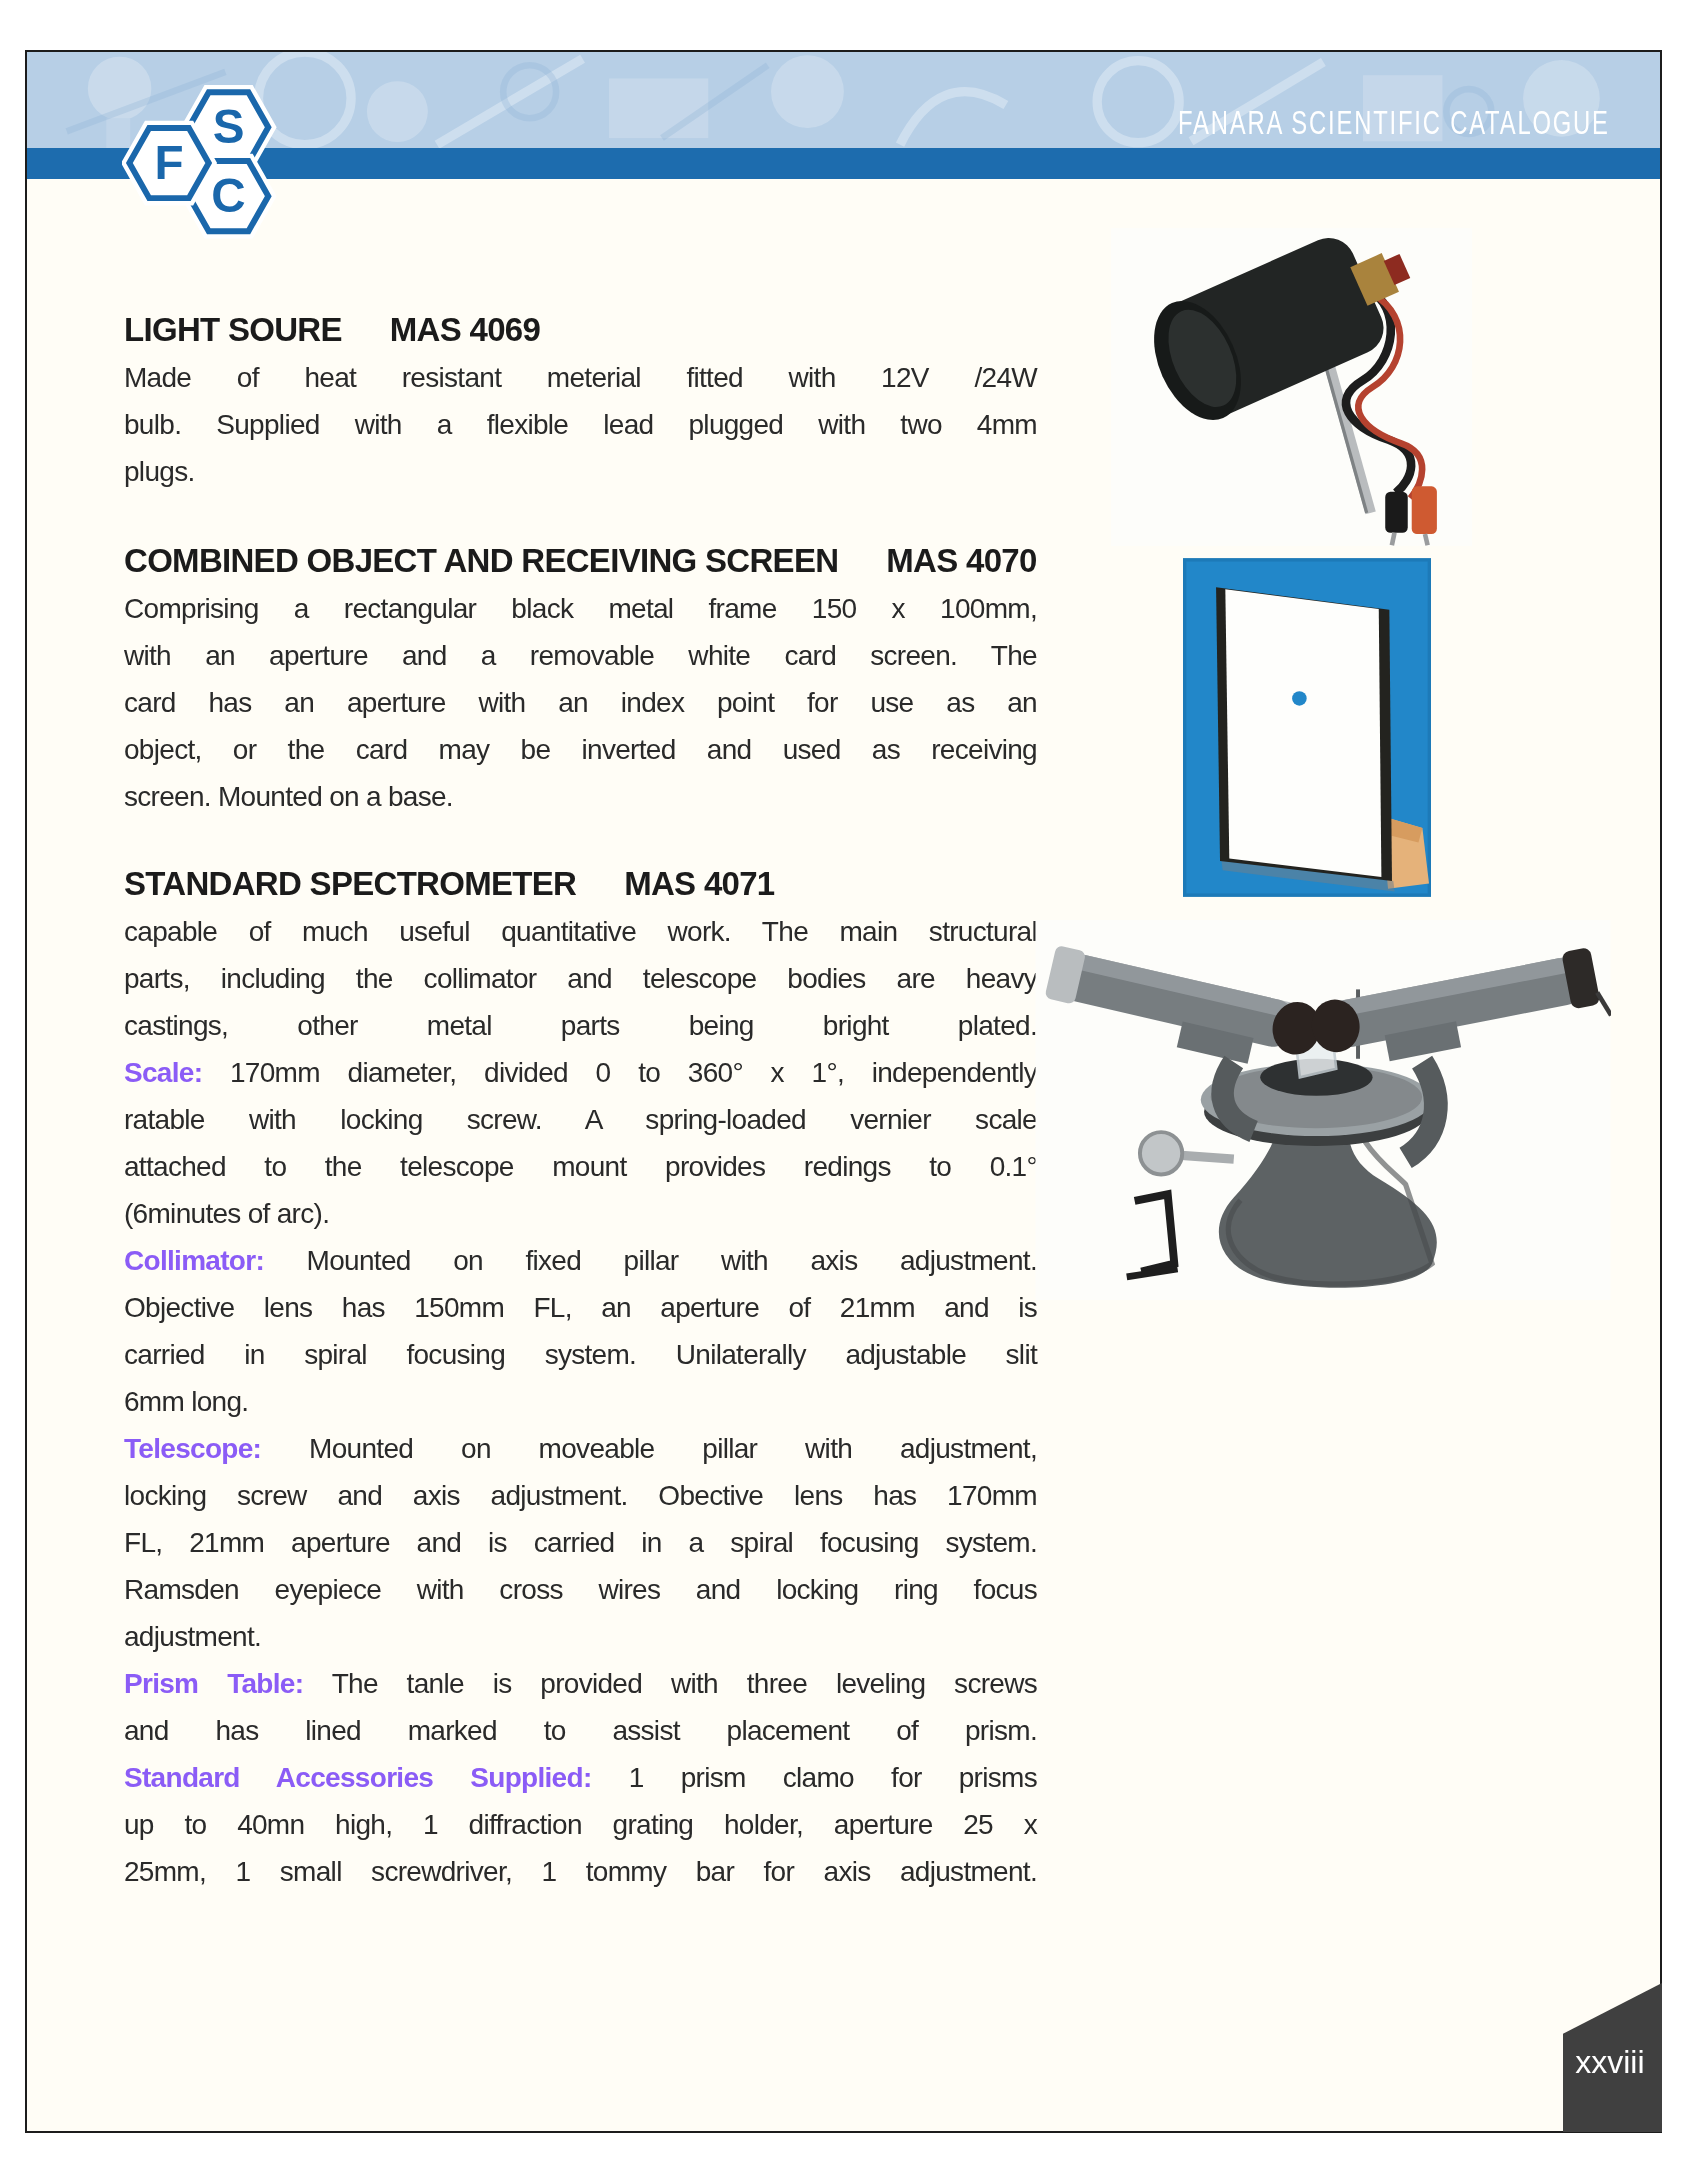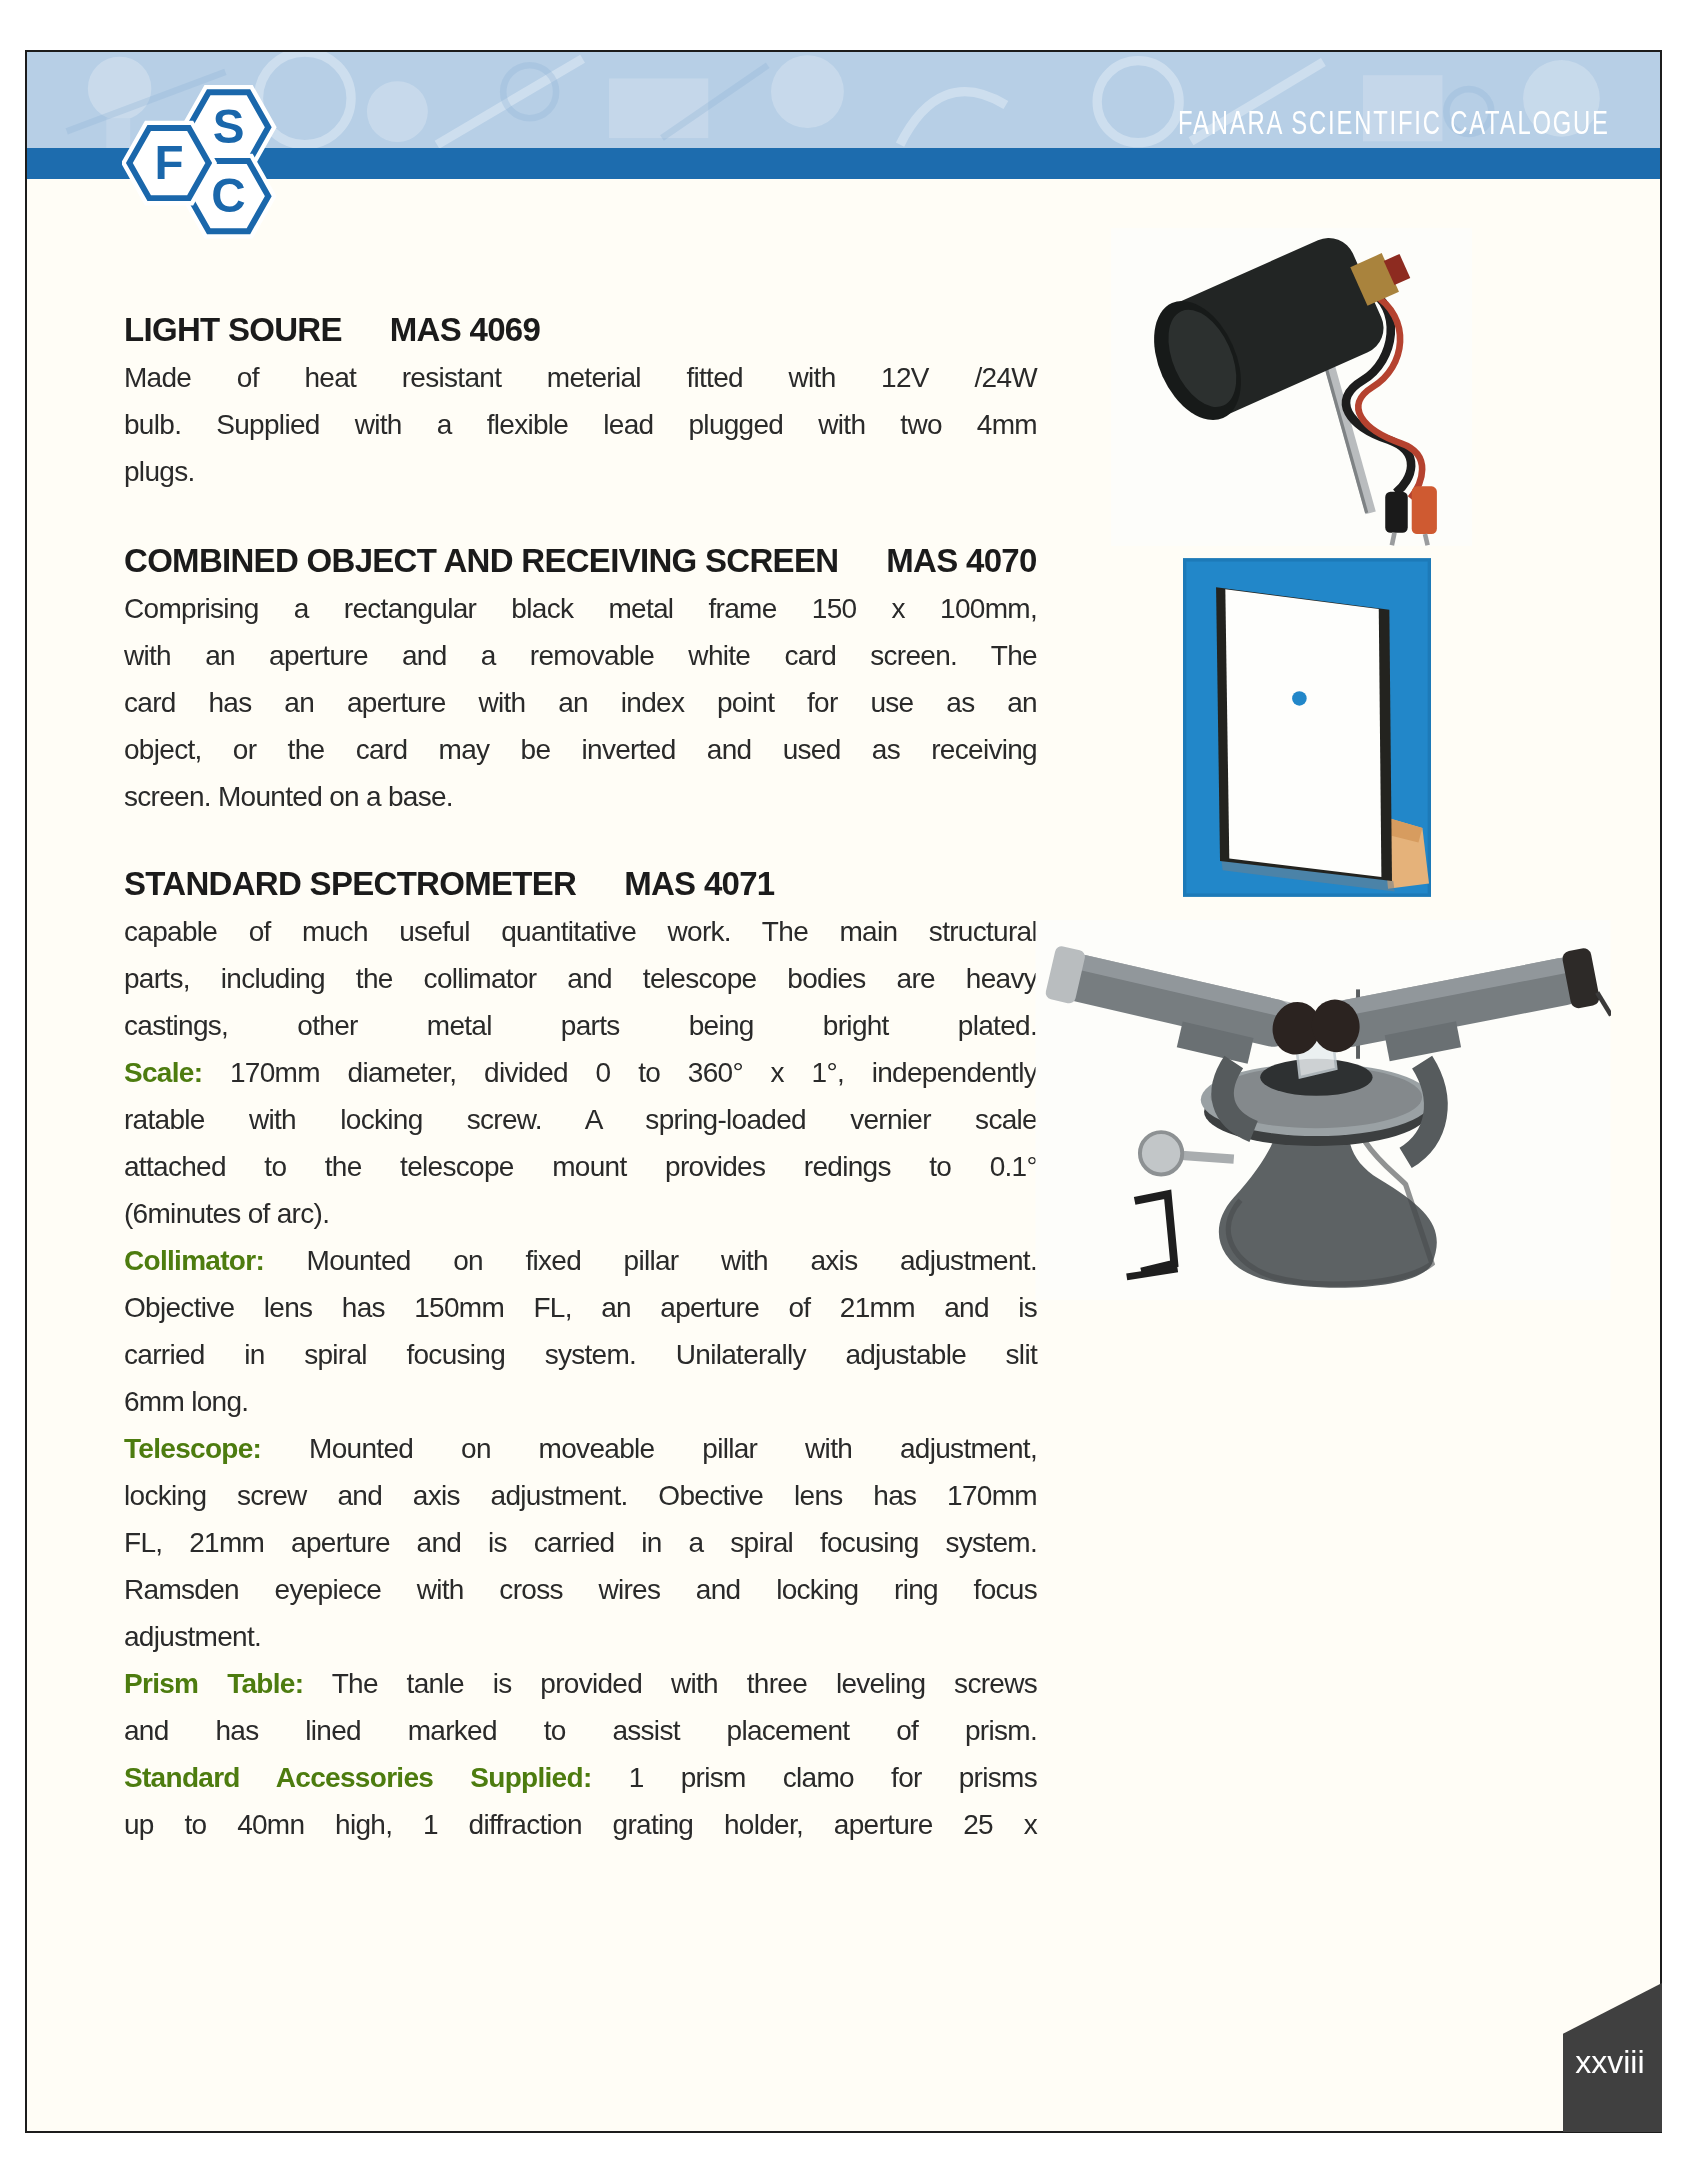--- a/index.html
+++ b/index.html
@@ -32,21 +32,21 @@
   .text-col{position:absolute;left:124px;top:306px;width:913px;}
   .sec{margin:0 0 42px 0;}
   .sec-head{
     display:flex;gap:48px;white-space:nowrap;align-items:baseline;
     font-weight:700;font-size:33px;letter-spacing:-0.7px;color:#1b1b1b;
     height:48px;line-height:48px;
   }
   .sec-body{font-size:28px;line-height:47px;letter-spacing:-0.7px;color:#2a2a2a;}
   .tline{text-align:justify;text-align-last:justify;}
   .tline.tlast{text-align-last:left;}
-  .tline b{font-weight:700;color:#4d7c0f;margin-top:8px;}
+  .tline b{font-weight:700;color:#8b5cf6;margin-top:8px;}
   
   .photo{position:absolute;}
   
   .page-tab{
     position:absolute;left:1563px;top:1983px;width:99px;height:149px;
     background:#404040;
     clip-path:polygon(0 34%,100% 0,100% 100%,0 100%);
   }
   .page-tab span{
     position:absolute;left:0;right:5.3px;top:61px;display:block;
@@ -159,20 +159,21 @@
         <div class="tline tlast">6mm long.</div>
         <div class="tline"><b>Telescope:</b> Mounted on moveable pillar with adjustment,</div>
         <div class="tline">locking screw and axis adjustment. Obective lens has 170mm</div>
         <div class="tline">FL, 21mm aperture and is carried in a spiral focusing system.</div>
         <div class="tline">Ramsden eyepiece with cross wires and locking ring focus</div>
         <div class="tline tlast">adjustment.</div>
         <div class="tline"><b>Prism Table:</b> The tanle is provided with three leveling screws</div>
         <div class="tline">and has lined marked to assist placement of prism.</div>
         <div class="tline"><b>Standard Accessories Supplied:</b> 1 prism clamo for prisms</div>
         <div class="tline">up to 40mn high, 1 diffraction grating holder, aperture 25 x</div>
+        <div class="tline">25mm, 1 small screwdriver, 1 tommy bar for axis adjustment.</div>
       </div>
   </div>
 
 </div>
 
 <div class="photo" style="left:1111px;top:228px;">
   <svg width="361" height="318" viewBox="0 0 545 480">
     <rect x="0" y="0" width="545" height="480" fill="#fdfdfa"></rect>
 
     <g>

